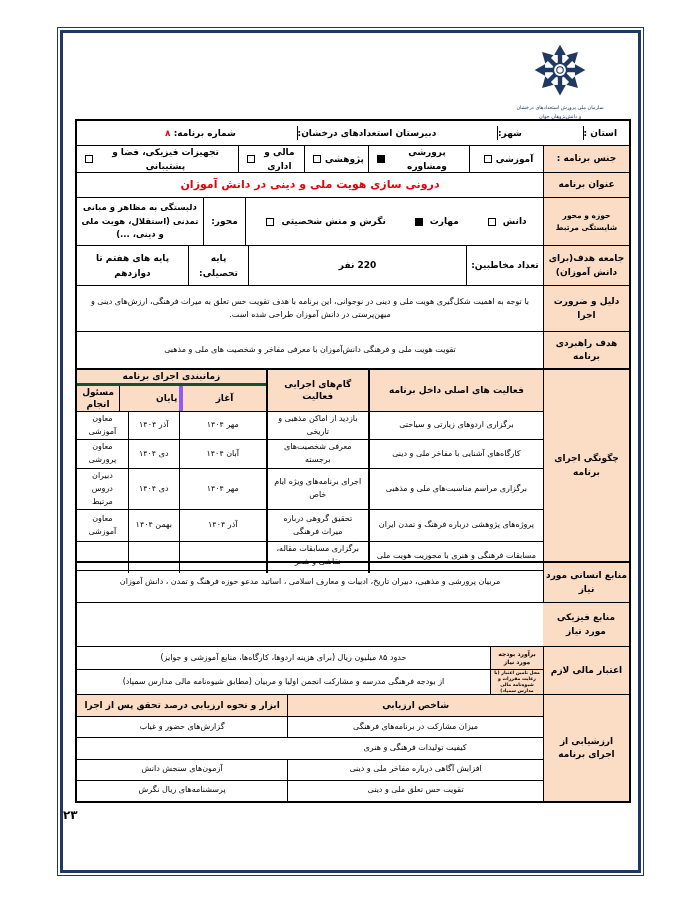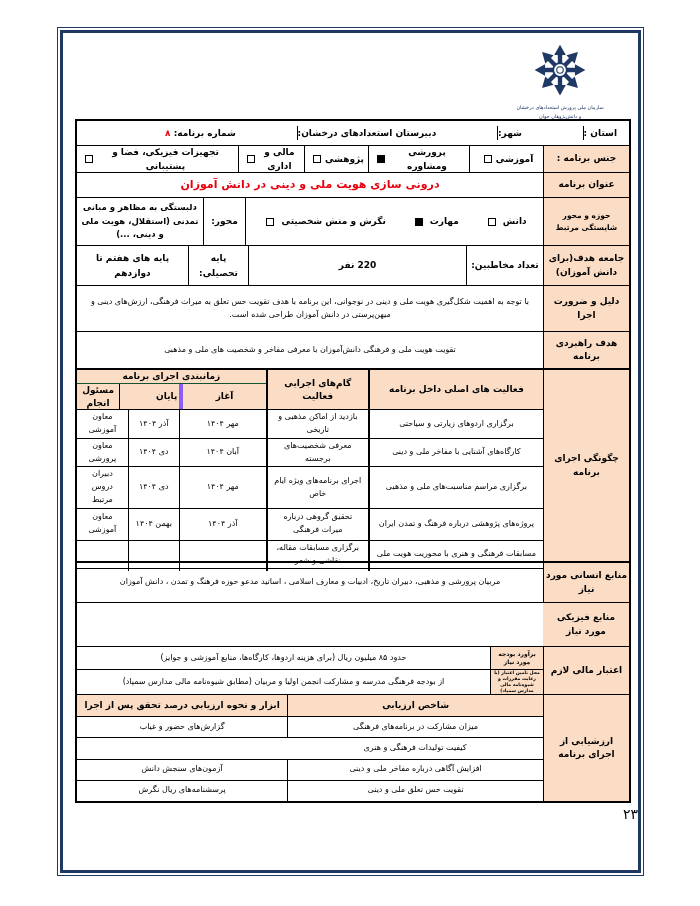--- a/index.html
+++ b/index.html
@@ -57,22 +57,22 @@
   .w-act{flex:0 0 37.6%;border-left-width:2px !important;}
   .w-step{flex:0 0 21.9%;border-left-width:2px !important;}
   .w-start{flex:0 0 45.8%;}
   .w-end{flex:0 0 26.8%;padding-left:36px;}
   .cell-sm{font-size:8px;}
   .sub-lbl{
     flex:0 0 53px;background:#fbddc5;font-weight:bold;display:flex;align-items:center;
     justify-content:center;text-align:center;box-sizing:border-box;padding:0 1px;line-height:1.3;
   }
   .page-no{
-    position:absolute;bottom:48px;left:0;width:100%;text-align:right;
-    font-size:14px;font-weight:normal;color:#000;
+    position:absolute;bottom:48px;left:0;width:100%;text-align:left;
+    font-size:12px;font-weight:bold;color:#000;
   }
 </style>
 </head>
 <body>
 
 <div class="frame-outer">
   <div class="frame-inner">
 
     <div class="logo-wrap">
       <svg width="58" height="58" viewBox="0 0 64 64">
@@ -175,21 +175,21 @@
       </div>
 
       <div class="r thick" style="height:193px">
         <div class="lc">چگونگی اجرای برنامه</div>
         <div class="col grow">
 
           <div class="ir" style="flex:0 0 30px">
             <div class="hc w-act">فعالیت های اصلی داخل برنامه</div>
             <div class="hc w-step">گام‌های اجرایی فعالیت</div>
             <div class="col grow">
-              <div class="hc" style="flex:0 0 14px;border-bottom:1px solid #14532d">زمانبندی اجرای برنامه</div>
+              <div class="hc" style="flex:0 0 14px;border-bottom:3px solid #14532d">زمانبندی اجرای برنامه</div>
               <div style="flex:1;display:flex">
                 <div class="hc w-start" style="border-left:4px solid #8b5cf6">آغاز</div>
                 <div class="hc w-end" style="border-left:1px solid #000">پایان</div>
                 <div class="hc grow">مسئول انجام</div>
               </div>
             </div>
           </div>
 
           <div class="ir cell-sm" style="flex:0 0 25px">
             <div class="c w-act">برگزاری اردوهای زیارتی و سیاحتی</div>

